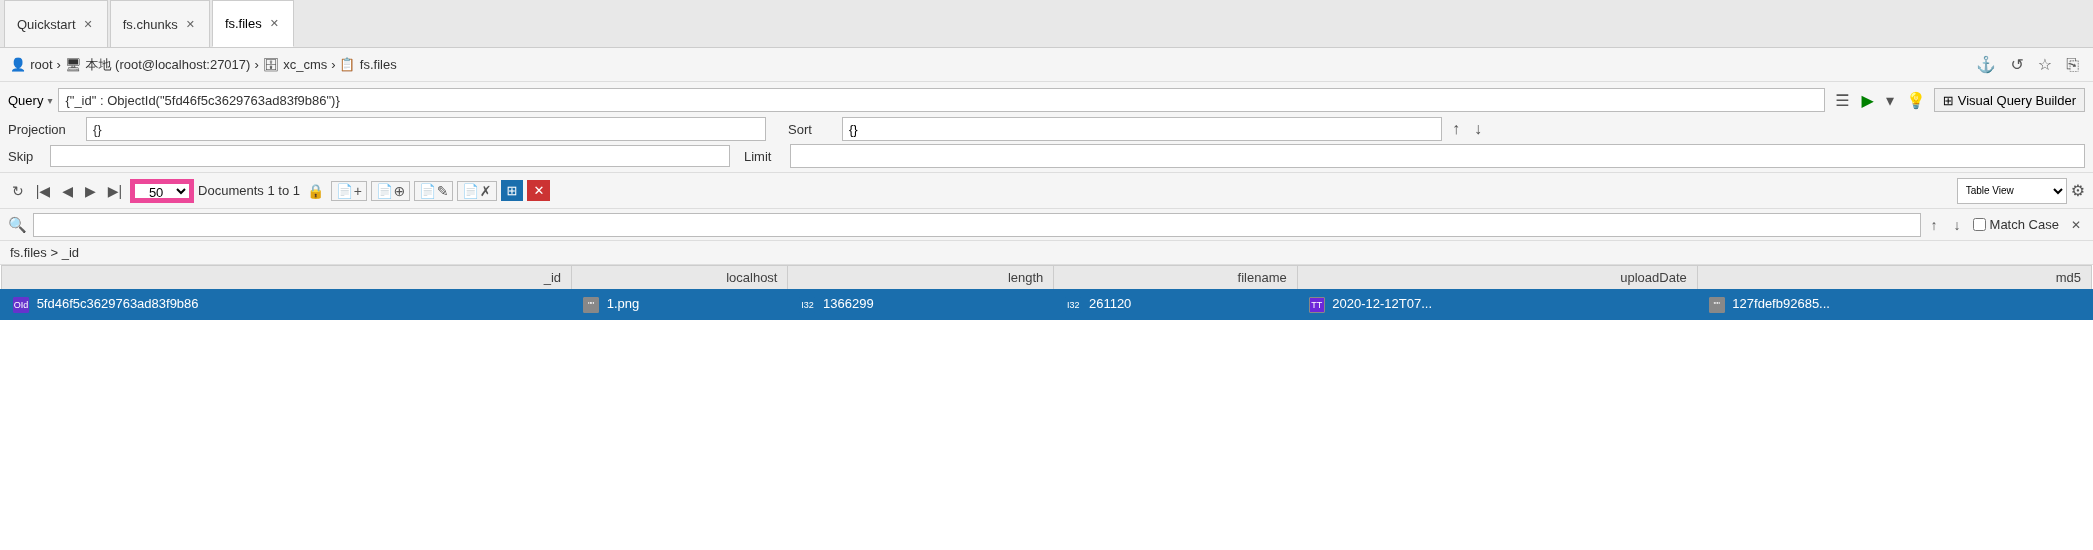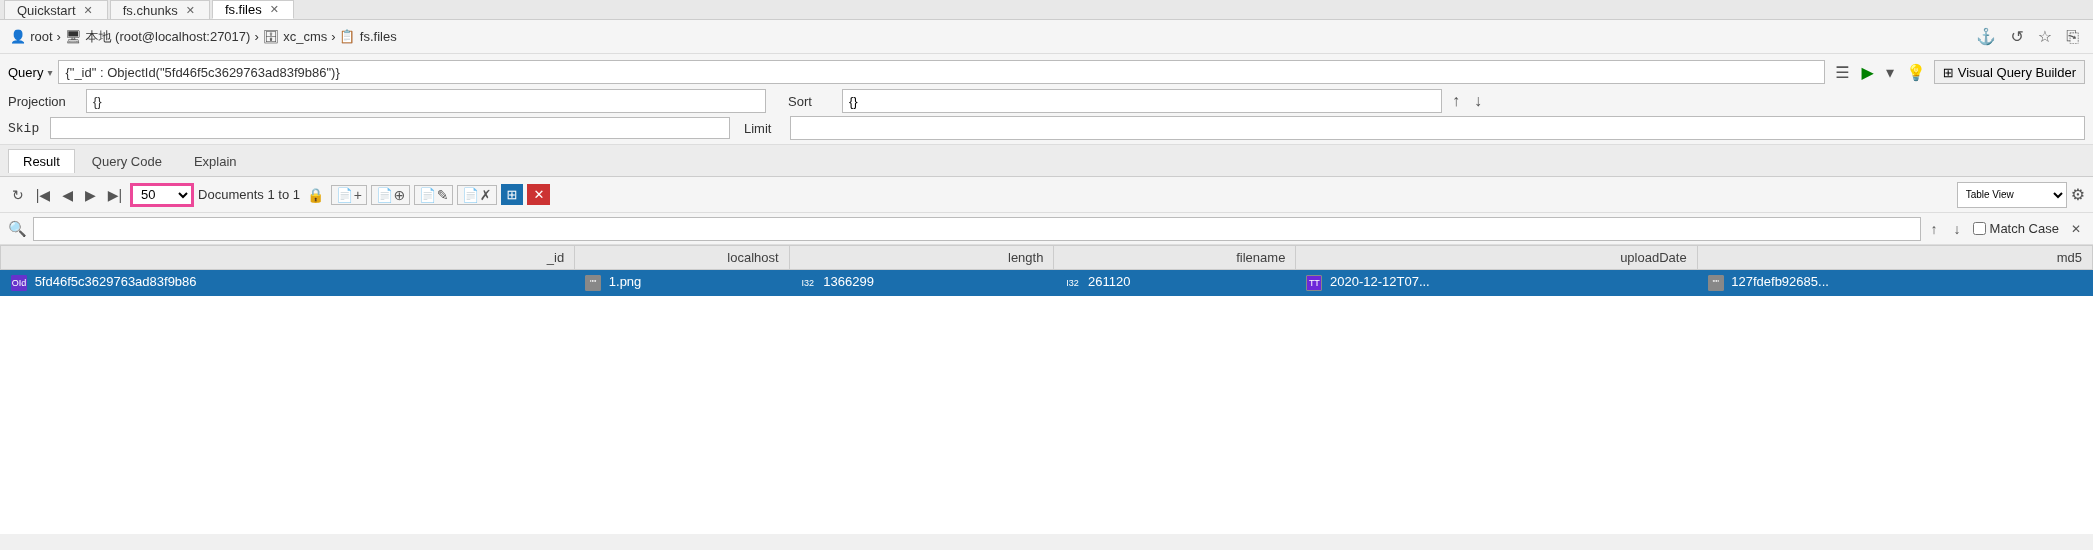--- a/index.html
+++ b/index.html
@@ -11,21 +11,21 @@
       height: 550px;
       overflow: hidden;
     }
 
     
     .tab-bar {
       display: flex;
       align-items: center;
       background: #e8e8e8;
       border-bottom: 1px solid #ccc;
-      height: 20px;
+      height: 48px;
       padding-left: 4px;
     }
     .tab {
       display: flex;
       align-items: center;
       padding: 0 12px;
       height: 100%;
       border: 1px solid #ccc;
       border-bottom: none;
       background: #f5f5f5;
@@ -166,21 +166,20 @@
     .skip-row {
       display: flex;
       align-items: center;
       height: 26px;
       gap: 6px;
     }
     .skip-label {
       font-size: 13px;
       color: #333;
       width: 36px;
-      font-family: Liberation Mono, monospace;
     }
     .skip-input {
       flex: 1;
       height: 22px;
       border: 1px solid #bbb;
       background: white;
       padding: 0 6px;
       font-size: 13px;
     }
 
@@ -234,25 +233,26 @@
       background: none;
       border: none;
       cursor: pointer;
       font-size: 14px;
       color: #555;
       padding: 2px 4px;
       border-radius: 2px;
     }
     .page-size-select {
       height: 24px;
-      border: 3px solid #ec4899;
+      border: 5px solid #ec4899;
       background: white;
       padding: 0 4px;
       font-size: 13px;
       width: 64px;
+      text-align: center;
     }
     .doc-count {
       font-size: 13px;
       color: #333;
     }
     .icon-action {
       background: none;
       border: none;
       cursor: pointer;
       font-size: 15px;
@@ -353,21 +353,21 @@
       white-space: nowrap;
     }
     tbody tr {
       border: 1px solid #ddd;
     }
     tbody tr.selected {
       background: #1a6ead;
       color: white;
     }
     tbody td {
-      border: 1px solid #404040;
+      border: 3px solid #404040;
       padding: 4px 10px;
       white-space: nowrap;
     }
     tbody tr.selected td {
       border-color: #1a6ead;
       color: white;
     }
     .cell-icon {
       display: inline-flex;
       align-items: center;
@@ -480,31 +480,20 @@
       <button class="icon-btn">↓</button>
     </div>
     <div class="skip-row">
       <span class="skip-label">Skip</span>
       <input class="skip-input" type="text" value="" style="width: 680px; flex: 0 0 auto;">
       <span class="limit-label" style="margin-left:8px;">Limit</span>
       <input class="limit-input" type="text" value="" style="flex: 1 1 0%;">
     </div>
   </div>
 
-  <div class="result-tabs">
-    <div class="result-tab active">
-      <span>Result</span>
-    </div>
-    <div class="result-tab">
-      <span>Query Code</span>
-    </div>
-    <div class="result-tab">
-      <span>Explain</span>
-    </div>
-  </div>
 
   <div class="results-toolbar">
     <div class="results-toolbar-left">
       <button class="nav-btn">↻</button>
       <button class="nav-btn">|◀</button>
       <button class="nav-btn">◀</button>
       <button class="nav-btn">▶</button>
       <button class="nav-btn">▶|</button>
       <select class="page-size-select">
         <option>25</option>
@@ -542,20 +531,23 @@
       <button class="nav-btn">↑</button>
       <button class="nav-btn">↓</button>
       <div class="match-case-wrapper">
         <input type="checkbox" id="matchCase" style="">
         <label for="matchCase">Match Case</label>
       </div>
       <button class="nav-btn" style="font-size:12px;">✕</button>
     </div>
   </div>
 
+  <div class="result-path">
+    <span>fs.files &gt; _id</span>
+  </div>
 
   <div class="table-container">
     <table>
       <thead>
         <tr>
           <th>_id</th>
           <th>localhost</th>
           <th>length</th>
           <th>filename</th>
           <th>uploadDate</th>

